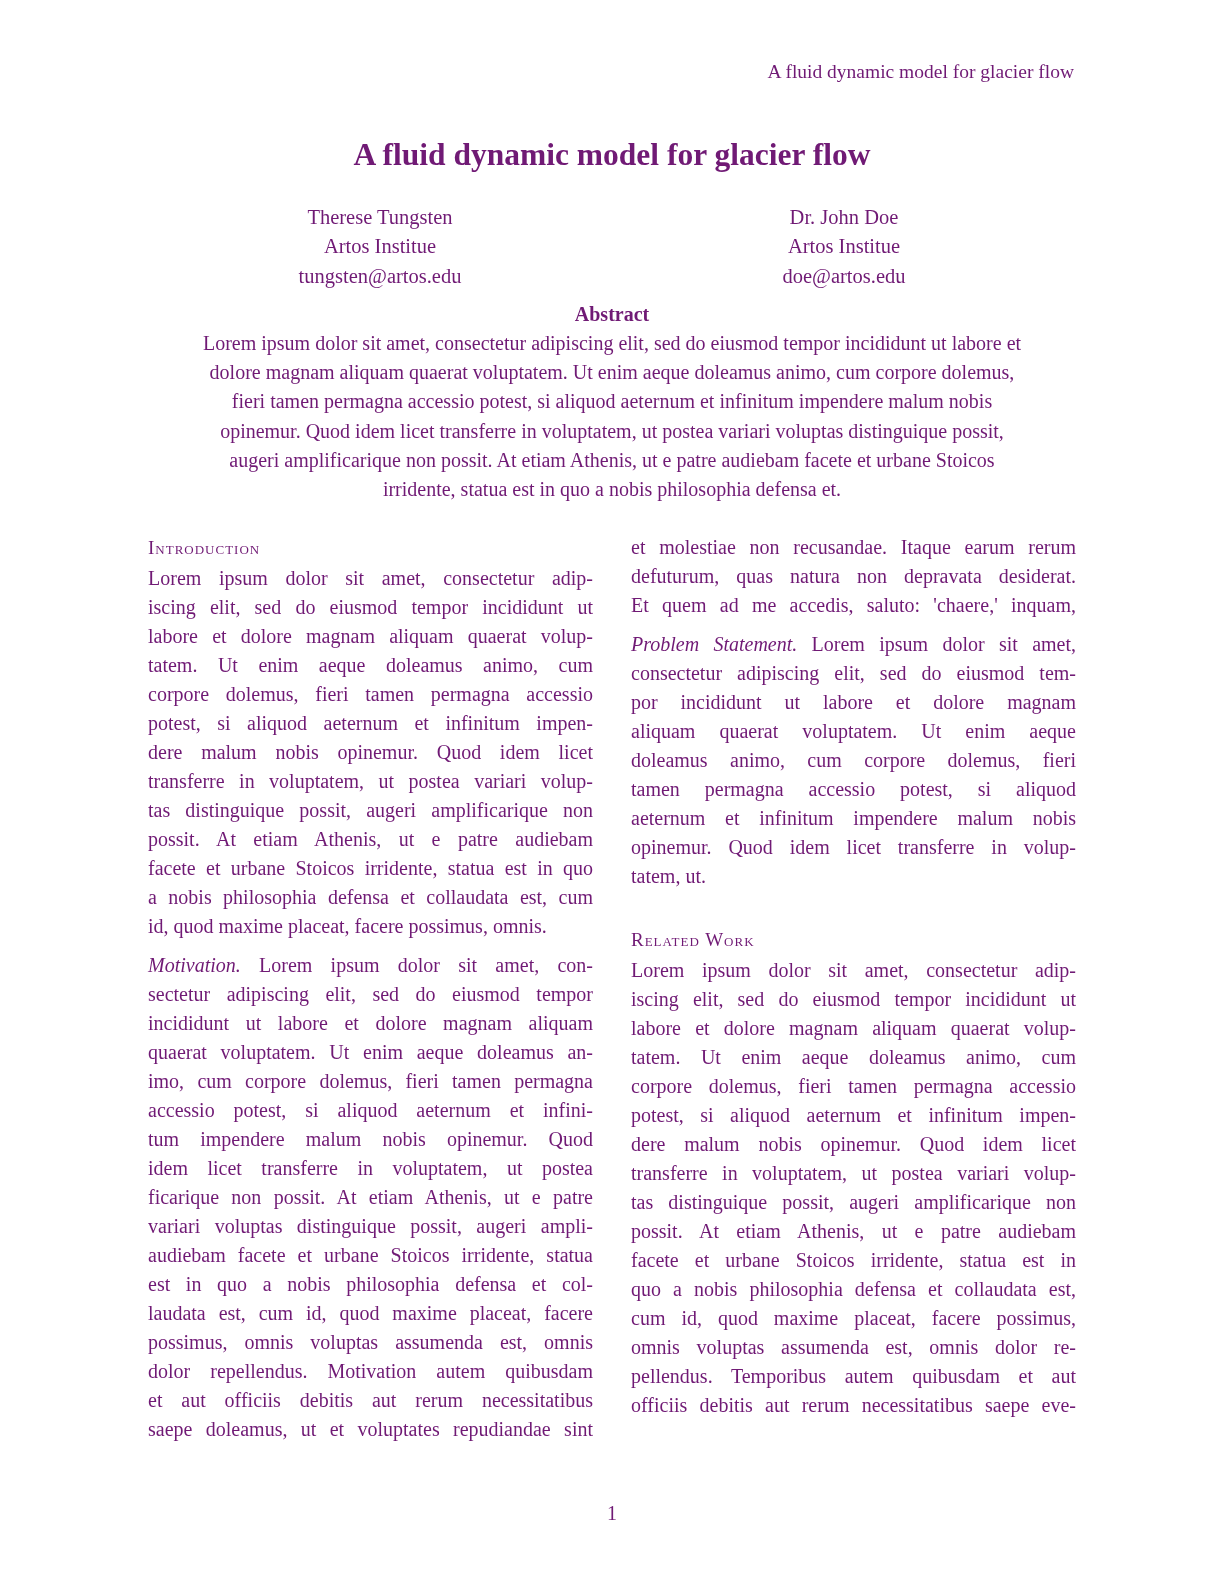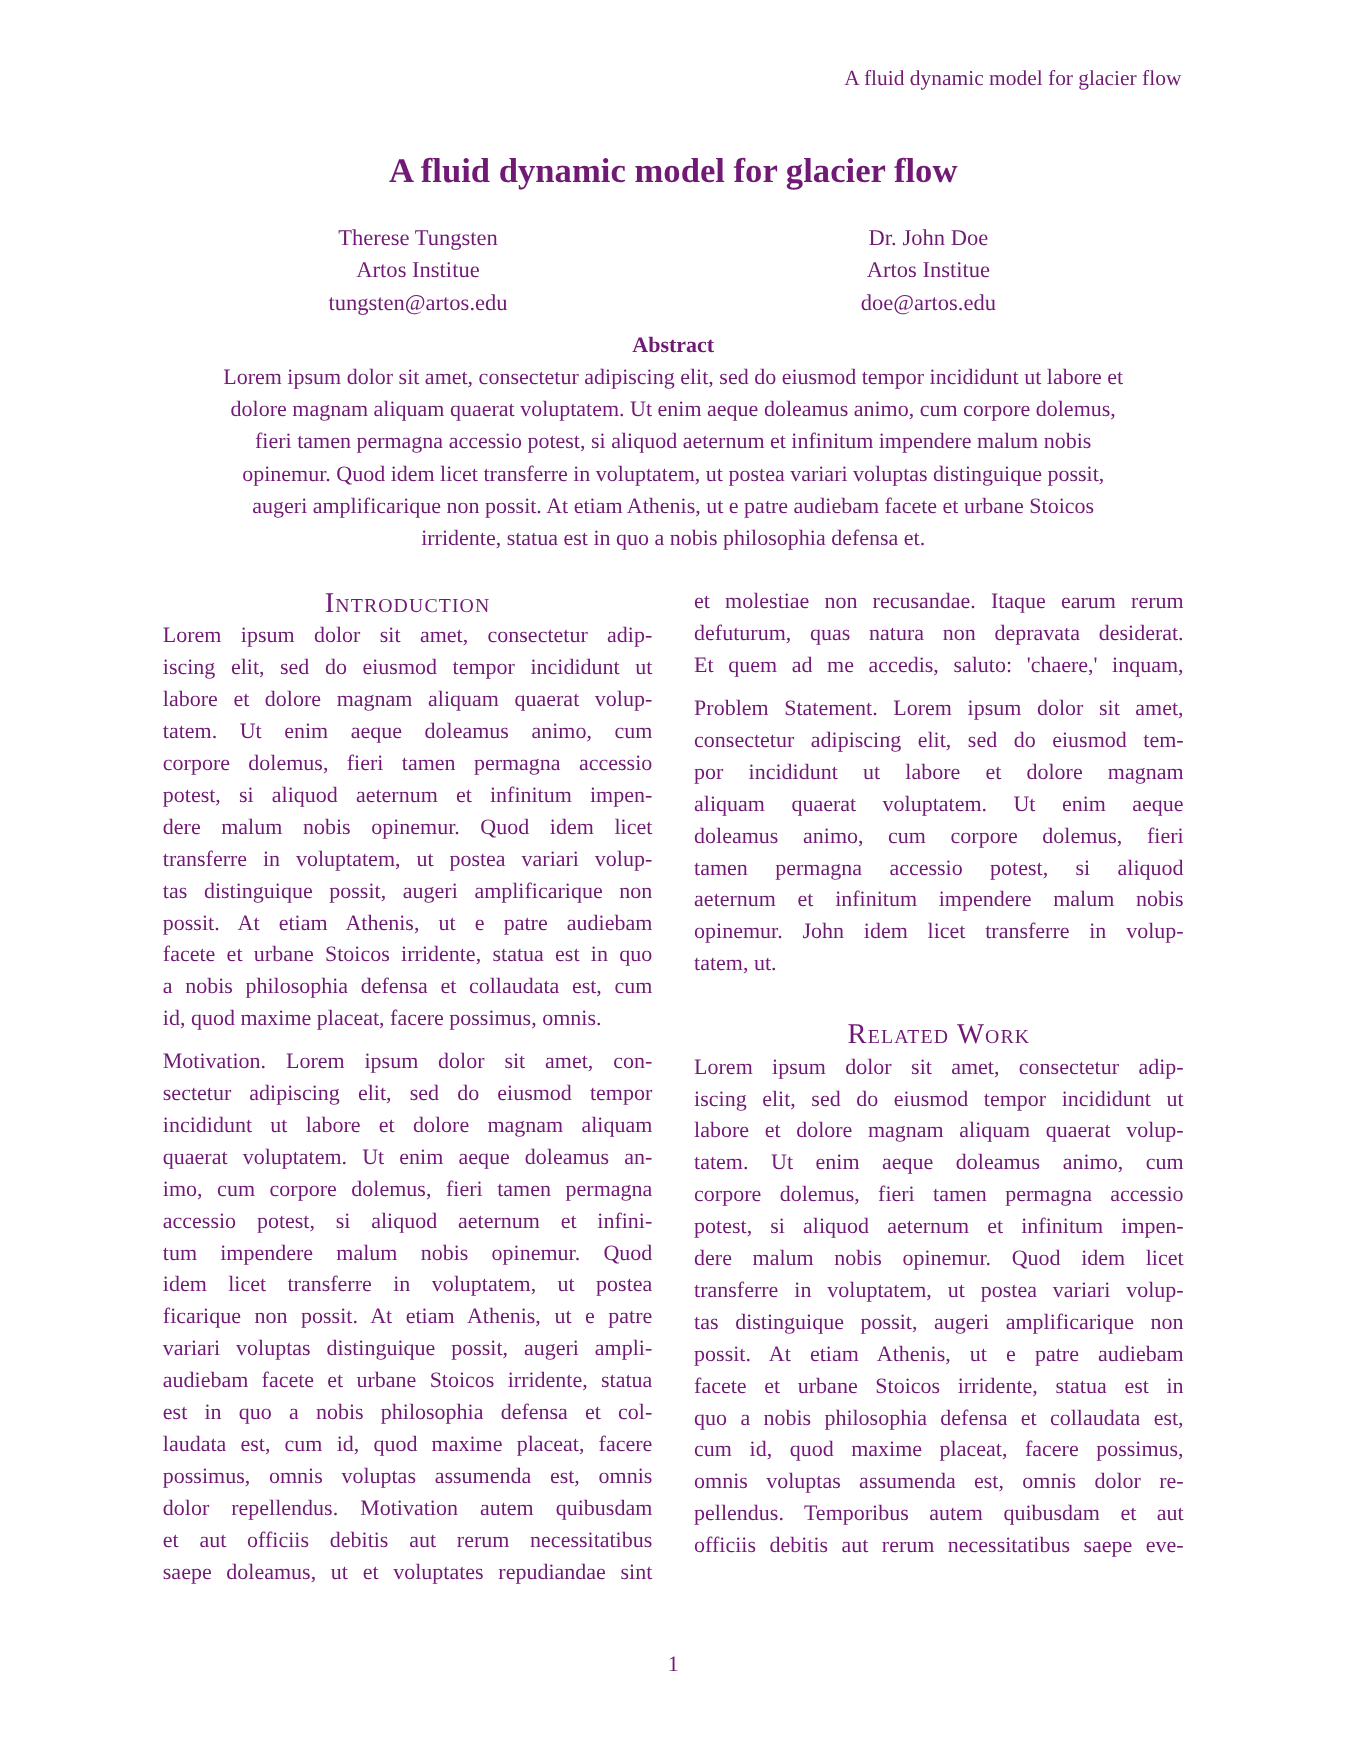--- a/index.html
+++ b/index.html
@@ -57,31 +57,30 @@
   }
   .col {
     width: 445px;
     flex: none;
     font-size: 20px;
     line-height: 29px;
   }
   .sec-heading {
     font-variant: small-caps;
     letter-spacing: 1px;
-    text-align: center;
-    font-size: 26px;
+    font-size: 19px;
     line-height: 30px;
   }
   .para { margin: 0; }
   .col > .para + .para { margin-top: 10px; }
   .col > .sec-heading + .para { margin-top: 1px; }
   .col > .para + .sec-heading { margin-top: 34px; }
   .tline { text-align: justify; text-align-last: justify; }
   .tline.final { text-align-last: left; }
-  .runin { }
+  .runin { font-style: italic; }
   .page-number {
     position: absolute;
     top: 1502px;
     left: 0;
     width: 100%;
     text-align: center;
     font-size: 20px;
   }
 </style>
 </head>
@@ -162,21 +161,21 @@
           <div class="tline">Et quem ad me accedis, saluto: 'chaere,' inquam,</div>
         </div>
         <div class="para">
           <div class="tline"><span class="runin">Problem Statement.</span> Lorem ipsum dolor sit amet,</div>
           <div class="tline">consectetur adipiscing elit, sed do eiusmod tem-</div>
           <div class="tline">por incididunt ut labore et dolore magnam</div>
           <div class="tline">aliquam quaerat voluptatem. Ut enim aeque</div>
           <div class="tline">doleamus animo, cum corpore dolemus, fieri</div>
           <div class="tline">tamen permagna accessio potest, si aliquod</div>
           <div class="tline">aeternum et infinitum impendere malum nobis</div>
-          <div class="tline">opinemur. John idem licet transferre in volup-</div>
+          <div class="tline">opinemur. Quod idem licet transferre in volup-</div>
           <div class="tline final">tatem, ut.</div>
         </div>
         <div class="sec-heading">Related Work</div>
         <div class="para">
           <div class="tline">Lorem ipsum dolor sit amet, consectetur adip-</div>
           <div class="tline">iscing elit, sed do eiusmod tempor incididunt ut</div>
           <div class="tline">labore et dolore magnam aliquam quaerat volup-</div>
           <div class="tline">tatem. Ut enim aeque doleamus animo, cum</div>
           <div class="tline">corpore dolemus, fieri tamen permagna accessio</div>
           <div class="tline">potest, si aliquod aeternum et infinitum impen-</div>

